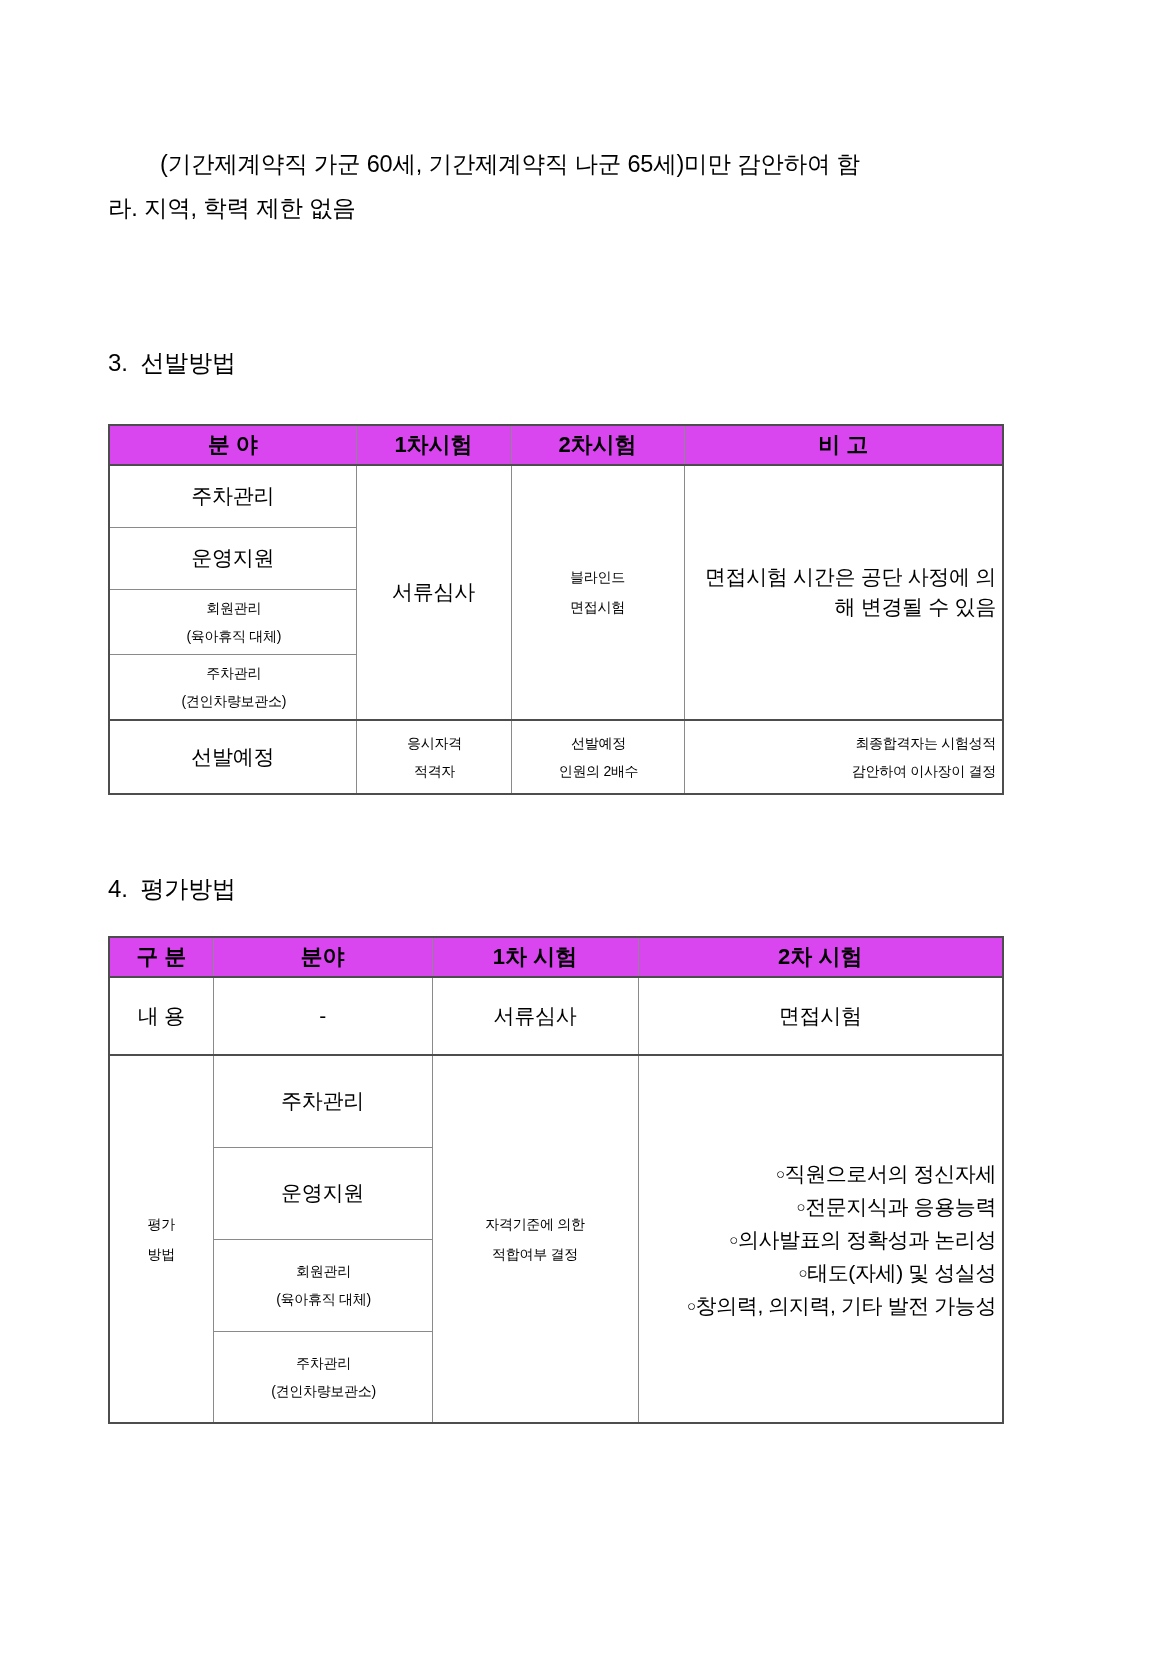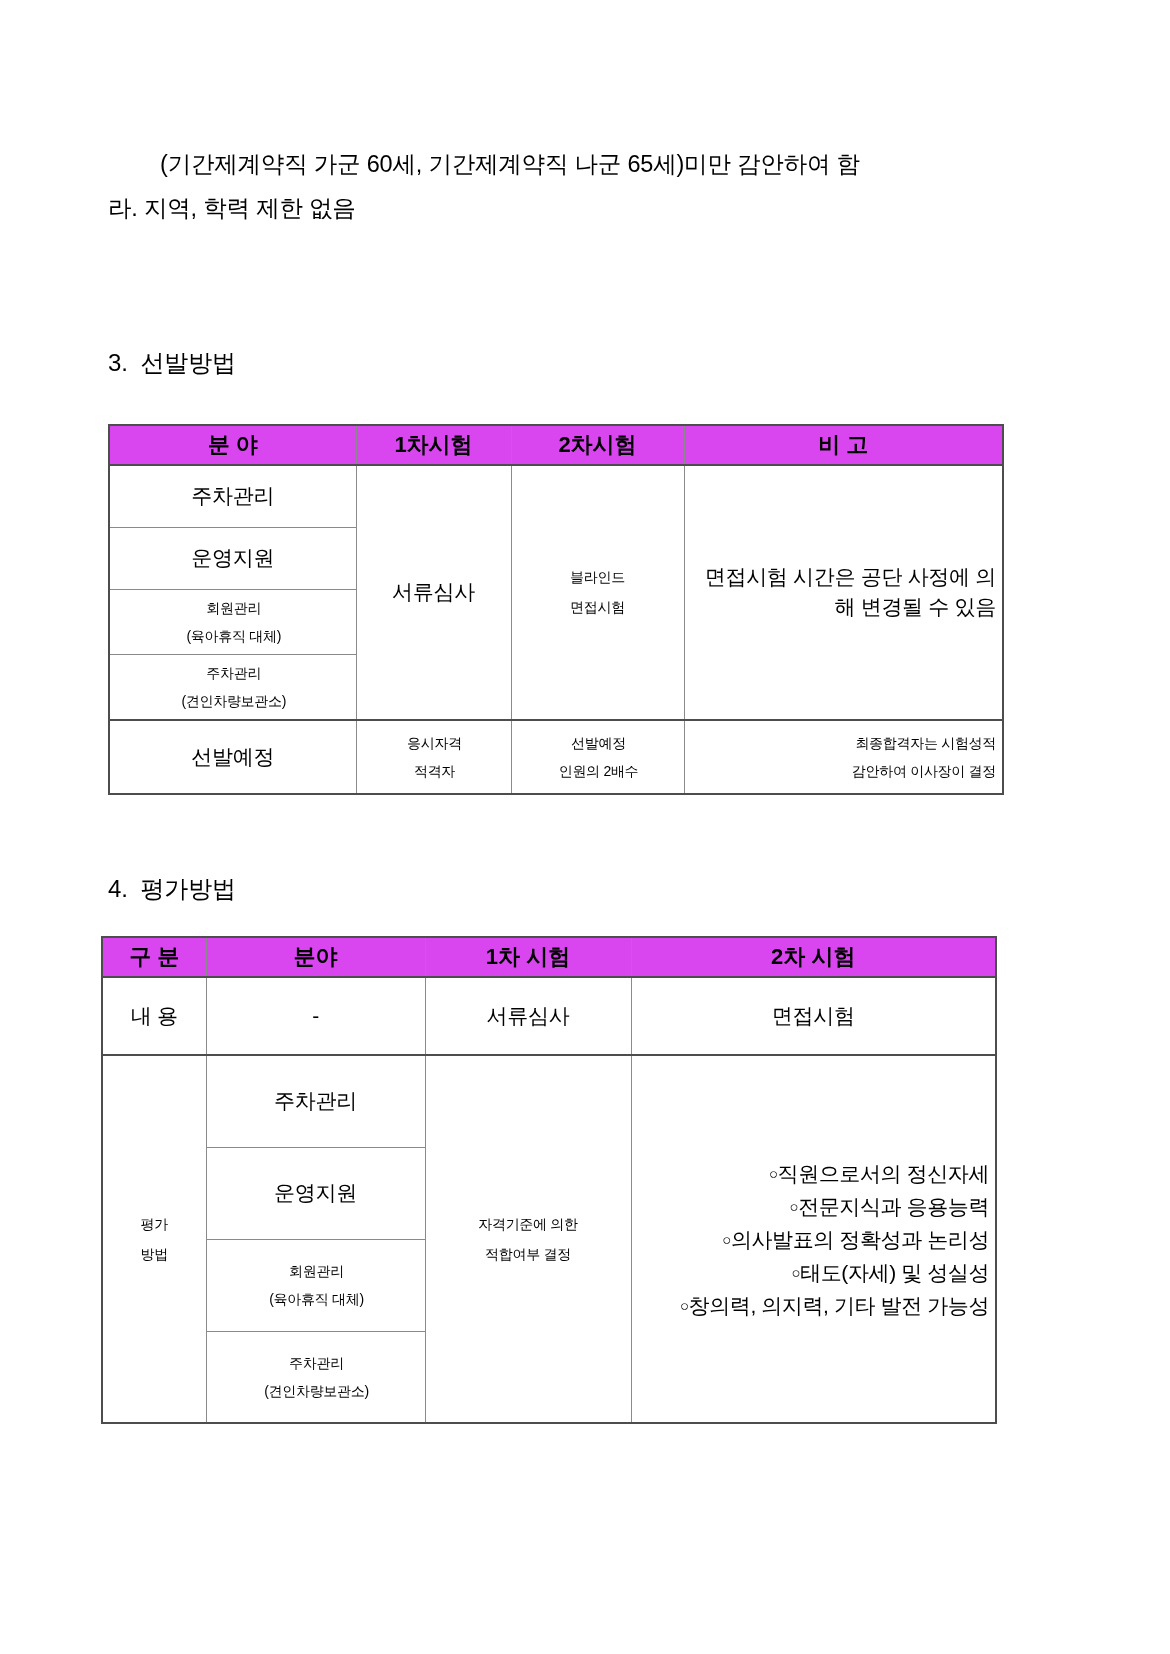--- a/index.html
+++ b/index.html
@@ -88,21 +88,21 @@
   .two-line { line-height: 28px; padding-left: 8px; }
 
   
   #table-selection {
     left: 108px;
     top: 424px;
     width: 894px;
   }
   
   #table-evaluation {
-    left: 101px;
+    left: 108px;
     top: 936px;
     width: 894px;
   }
 
   .bullet-list {
     text-align: right;
     padding: 2px 0 2px 8px;
     margin: 0;
     list-style: none;
   }

